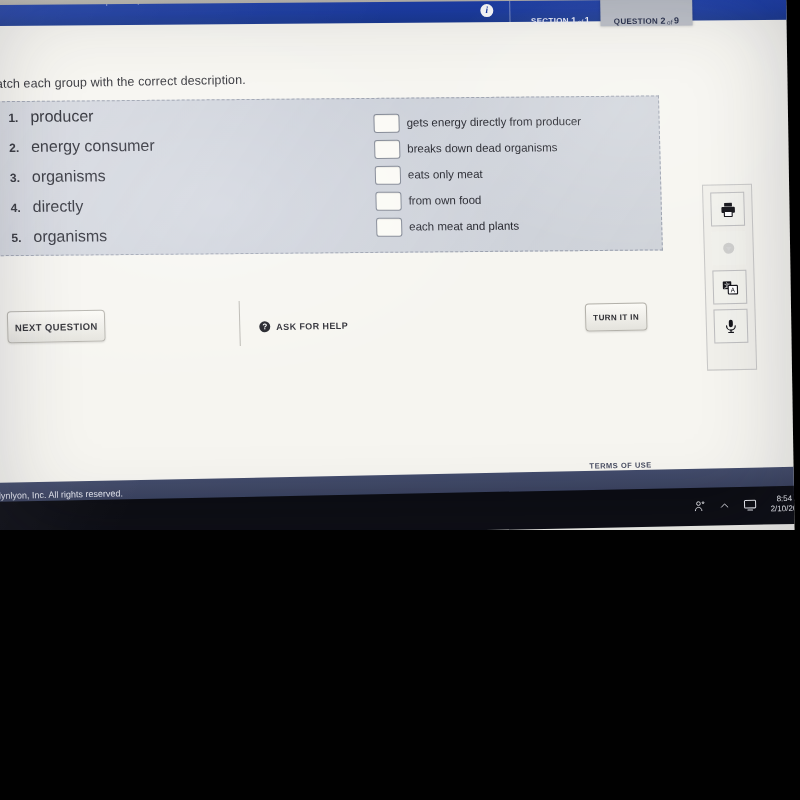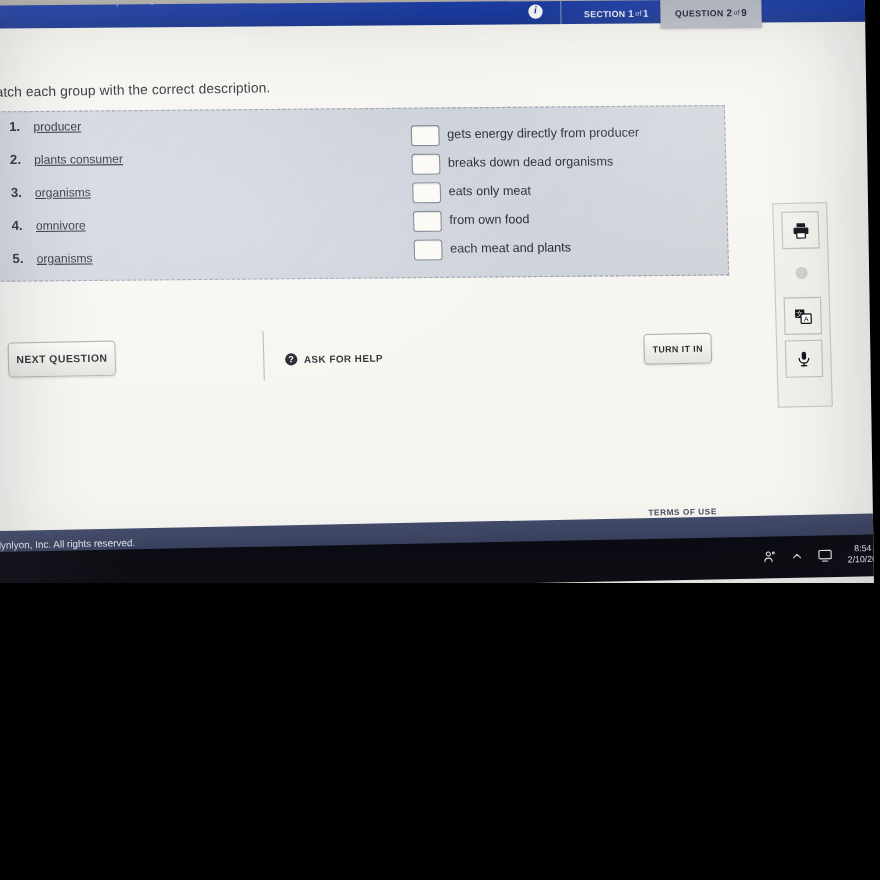--- a/index.html
+++ b/index.html
@@ -78,21 +78,21 @@
     line-height: 13px; text-align: center;
     font-family: "Liberation Serif", serif;
   }
   .vdiv {
     position: absolute; left: 523px; top: 4px;
     width: 1px; height: 22px; background: rgba(255,255,255,.42);
   }
 
   .tab {
     position: absolute; top: 4px; height: 26px;
-    display: flex; align-items: center; justify-content: center;
+    display: flex; align-items: flex-end; justify-content: center;
     font-size: 8px; font-weight: bold; letter-spacing: .3px;
     white-space: nowrap;
   }
   .tab .num { font-size: 9px; }
   .tab .of { font-size: 6.5px; font-weight: normal; opacity: .9; padding: 0 1px; }
   #tab-section { left: 534px; width: 80px; color: #eceefb; }
   #tab-question {
     left: 614px; width: 92px; top: 3px; height: 28px;
     background: #b9bdc5; color: #1b2340;
     box-shadow: 0 0 3px rgba(0,0,0,.25);
@@ -122,21 +122,21 @@
   .item {
     display: flex; align-items: baseline;
     height: 30px; gap: 0px;
   }
   .item .n {
     width: 26px; text-align: right;
     font-size: 12px; font-weight: bold; color: #23242b;
   }
   .item .lbl {
     padding-left: 12px;
-    font-size: 11px; color: #23242b; text-decoration: underline;
+    font-size: 16px; color: #23242b;
   }
 
   .right-col {
     position: absolute; left: 385px; top: 11px;
     width: 290px;
   }
   .choice {
     display: flex; align-items: center;
     height: 26px; gap: 7px;
   }
@@ -276,29 +276,29 @@
 
     <div class="match-panel">
 
       <div class="left-col">
         <div class="item">
           <span class="n">1.</span>
           <span class="lbl">producer</span>
         </div>
         <div class="item">
           <span class="n">2.</span>
-          <span class="lbl">plants consumer</span>
+          <span class="lbl">energy consumer</span>
         </div>
         <div class="item">
           <span class="n">3.</span>
           <span class="lbl">organisms</span>
         </div>
         <div class="item">
           <span class="n">4.</span>
-          <span class="lbl">omnivore</span>
+          <span class="lbl">directly</span>
         </div>
         <div class="item">
           <span class="n">5.</span>
           <span class="lbl">organisms</span>
         </div>
       </div>
 
       <div class="right-col">
         <div class="choice">
           <span class="dropbox"></span>

